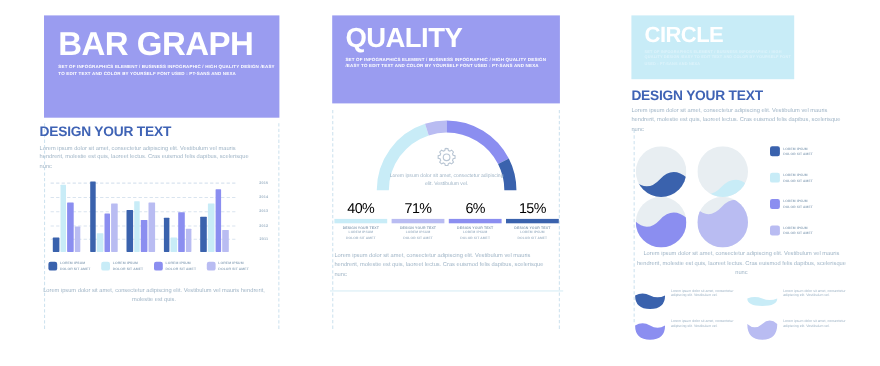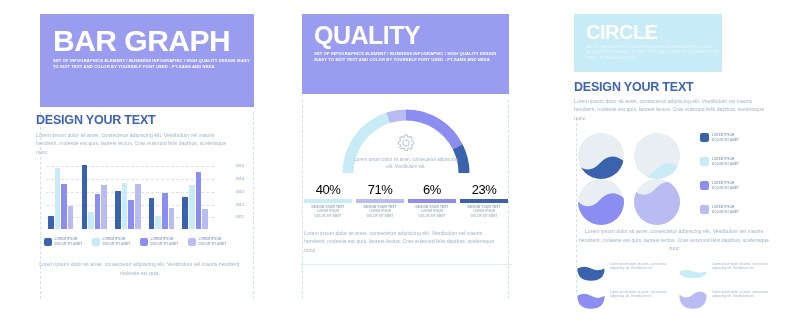--- a/index.html
+++ b/index.html
@@ -223,21 +223,21 @@
             <div class="stat-l1">DESIGN YOUR TEXT</div>
             <div class="stat-l2">LOREM IPSUM<br>DOLOR SIT AMET</div>
           </div>
           <div class="stat">
             <div class="stat-pct">6%</div>
             <div class="stat-rule" style="background:#8b8ef0"></div>
             <div class="stat-l1">DESIGN YOUR TEXT</div>
             <div class="stat-l2">LOREM IPSUM<br>DOLOR SIT AMET</div>
           </div>
           <div class="stat">
-            <div class="stat-pct">23%</div>
+            <div class="stat-pct">15%</div>
             <div class="stat-rule" style="background:#3a62ad"></div>
             <div class="stat-l1">DESIGN YOUR TEXT</div>
             <div class="stat-l2">LOREM IPSUM<br>DOLOR SIT AMET</div>
           </div>
         </div>
 
       <div class="body-text" id="elem-foot" style="width:204px;">Lorem ipsum dolor sit amet, consectetur adipiscing elit. Vestibulum vel mauris hendrerit, molestie est quis, laoreet lectus. Cras euismod felis dapibus, scelerisque nunc</div>
       <div id="elem-rule"></div>
     </div>
   </div>

